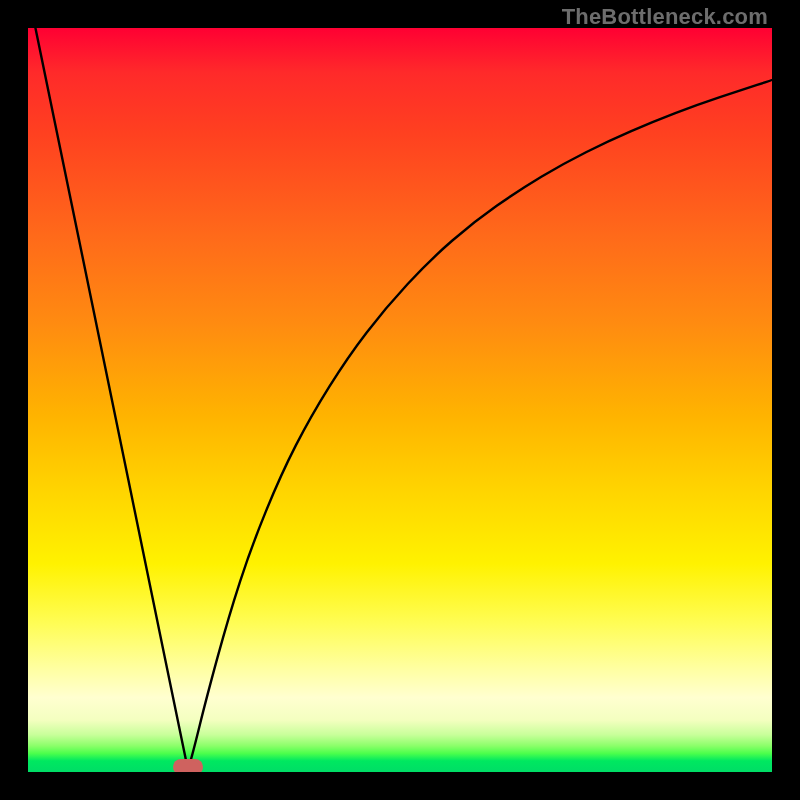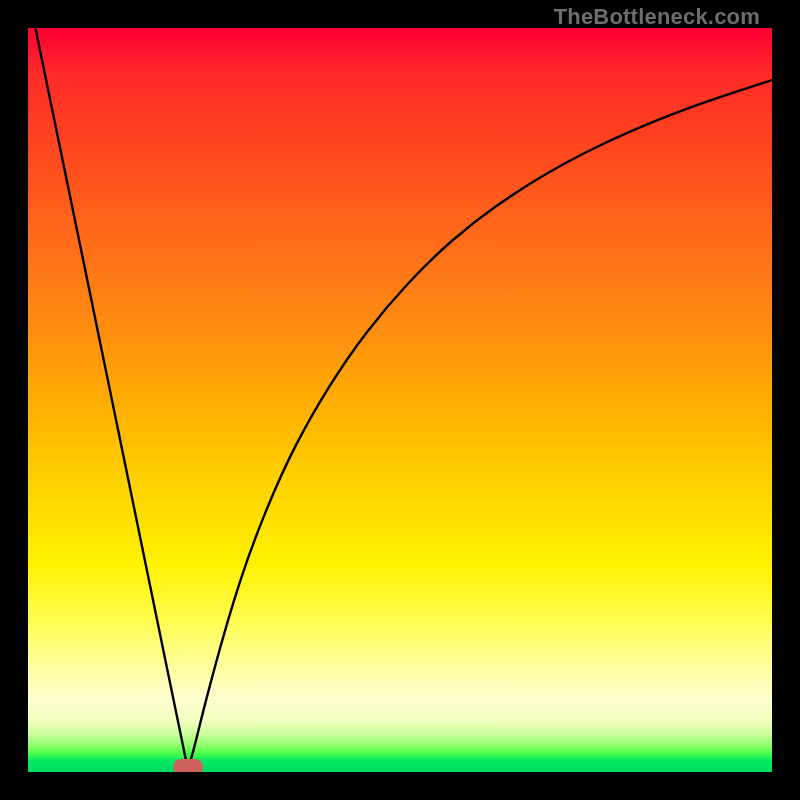--- a/index.html
+++ b/index.html
@@ -62,21 +62,21 @@
     width: 30px;
     height: 16px;
     border-radius: 8px;
     background: #cf625f;
     transform: translate(-50%, -50%);
     box-shadow: none;
   }
   .attribution {
     position: absolute;
     top: 4px;
-    right: 40px;
+    right: 32px;
     font-family: Arial, Helvetica, sans-serif;
     font-size: 22px;
     font-weight: 600;
     color: #6d6d6d;
     letter-spacing: 0.2px;
   }
 </style>
 </head>
 <body>
 

